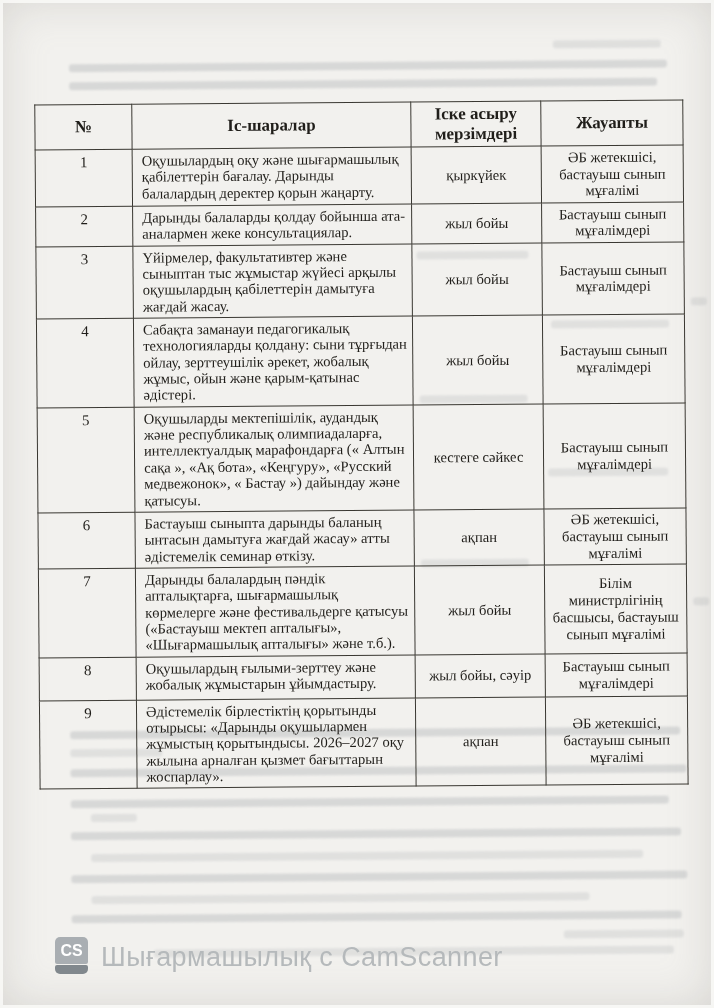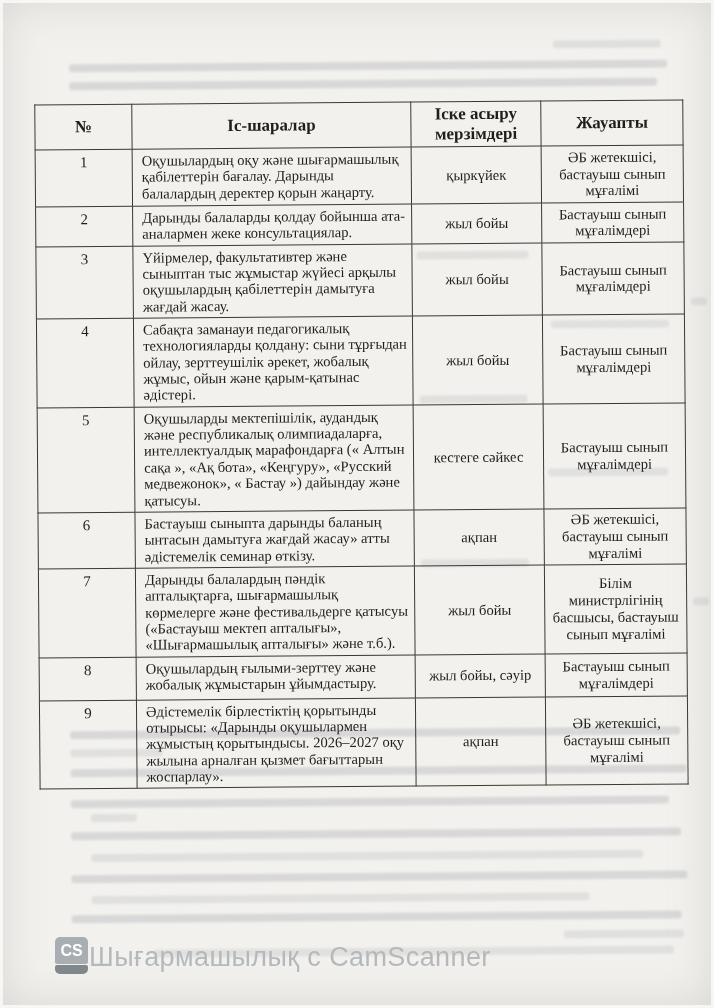--- a/index.html
+++ b/index.html
@@ -28,21 +28,21 @@
   th{font-size:17px;padding:2px 4px;font-weight:bold;text-align:center;}
   td{font-size:14.6px;line-height:1.12;padding:2px 5px;}
   td.num{text-align:center;vertical-align:top;padding-top:4px;font-size:15px;}
   td.act{text-align:left;vertical-align:top;padding:3px 4px 3px 9px;}
   td.term{text-align:center;}
   td.resp{text-align:center;line-height:1.15;padding:2px 6px;}
   col.c1{width:97px}col.c2{width:279px}col.c3{width:130px}col.c4{width:142px}
   tr.h{height:40px}tr.r1{height:57px}tr.r2{height:33px}tr.r3{height:50px}
   tr.r4{height:65px}tr.r5{height:104px}tr.r6{height:50px}tr.r7{height:87px}
   tr.r8{height:43px}tr.r9{height:88px}
-  .wm{position:absolute;left:55px;top:937px;display:flex;align-items:center;gap:1px;
+  .wm{position:absolute;left:55px;top:937px;display:flex;align-items:center;gap:13px;
       font-family:"Liberation Sans", sans-serif;z-index:6;}
   .wm-text{font-size:27px;color:#b5b9bb;letter-spacing:.4px;}
   .cs-badge{width:33px;height:40px;display:flex;flex-direction:column;}
   .cs-top{flex:0 0 27px;background:#a9aeb2;border-radius:5px 5px 2px 2px;color:#fff;
           font-weight:bold;font-size:16px;display:flex;align-items:center;justify-content:center;}
   .cs-bottom{height:9px;margin-top:1px;background:#81888d;border-radius:2px 2px 5px 5px;}
 </style>
 </head>
 <body>
 

